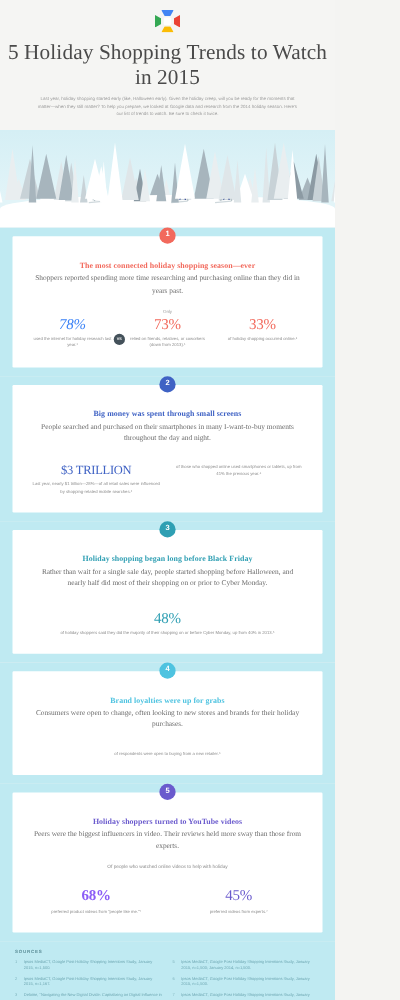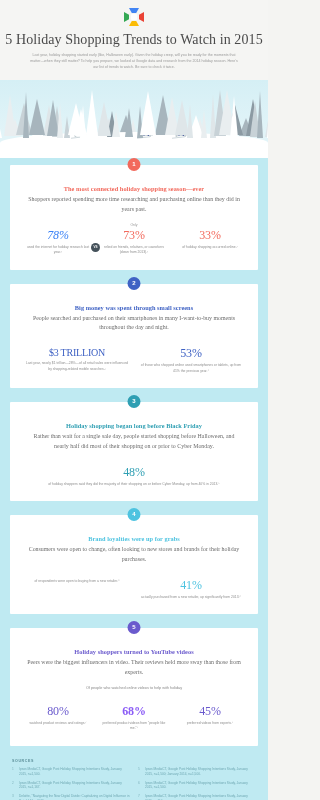--- a/index.html
+++ b/index.html
@@ -20,21 +20,21 @@
   .lm-bottom{width:10px;height:5px;left:5px;bottom:0;background:#fbbc05;
           clip-path:polygon(28% 0,72% 0,100% 100%,0 100%);}
   .lm-left{width:5px;height:10px;left:0;top:4px;background:#34a853;
           clip-path:polygon(0 0,100% 28%,100% 72%,0 100%);}
   .lm-right{width:5px;height:10px;right:0;top:4px;background:#ea4335;
           clip-path:polygon(100% 0,100% 100%,0 72%,0 28%);}
   .lm-core{width:6px;height:6px;left:7px;top:6px;background:#ffffff;border-radius:1px;}
 
   .h-title{
     font-family:"Liberation Serif",serif;
-    font-size:14px;color:#4a4a4a;letter-spacing:.1px;margin:0 0 5px;font-weight:400;
+    font-size:17px;color:#4a4a4a;letter-spacing:.1px;margin:0 0 5px;font-weight:400;
   }
   .h-sub{
     font-size:3.6px;line-height:1.62;color:#9a9a9a;
     max-width:212px;margin:0 auto;padding-bottom:4px;
   }
 
   
   .hero{position:relative;width:268px;height:78px;overflow:hidden;background:#d9f0f4;}
   .sky{position:absolute;inset:0;background:linear-gradient(#d5eff5 0%,#e2f4f8 70%);}
   .tree{position:absolute;bottom:22px;width:0;height:0;}
@@ -227,21 +227,20 @@
           <div class="sec-title" style="color: rgb(63, 98, 196);">Big money was spent through small screens</div>
           <div class="sec-desc">People searched and purchased on their smartphones in many I-want-to-buy moments throughout the day and night.</div>
           <div class="stats">
             <div class="stat">
               <div class="only"></div>
               <div class="big sm" style="color: rgb(63, 98, 196);">$3 TRILLION</div>
               <div class="cap">Last year, nearly $1 trillion—28%—of all retail sales were influenced by shopping-related mobile searches.³</div>
             </div>
             <div class="stat">
               <div class="only"></div>
-              <div class="big" style="color: rgb(63, 98, 196);">53%</div>
               <div class="cap">of those who shopped online used smartphones or tablets, up from 41% the previous year.⁴</div>
             </div>
           </div>
         </div>
       </div>
       <div class="band">
         <div class="card">
           <div class="numbadge" style="background: rgb(47, 159, 179);">3</div>
           <div class="sec-title" style="color: rgb(47, 159, 179);">Holiday shopping began long before Black Friday</div>
           <div class="sec-desc">Rather than wait for a single sale day, people started shopping before Halloween, and nearly half did most of their shopping on or prior to Cyber Monday.</div>
@@ -256,43 +255,33 @@
       </div>
       <div class="band">
         <div class="card">
           <div class="numbadge" style="background: rgb(78, 195, 224);">4</div>
           <div class="sec-title" style="color: rgb(78, 195, 224);">Brand loyalties were up for grabs</div>
           <div class="sec-desc">Consumers were open to change, often looking to new stores and brands for their holiday purchases.</div>
           <div class="stats">
             <div class="stat">
               <div class="only"></div>
               <div class="cap">of respondents were open to buying from a new retailer.⁶</div>
-            </div>
-            <div class="stat">
-              <div class="only"></div>
-              <div class="big" style="color: rgb(78, 195, 224);">41%</div>
-              <div class="cap">actually purchased from a new retailer, up significantly from 2013.⁶</div>
             </div>
           </div>
         </div>
       </div>
       <div class="band">
         <div class="card">
           <div class="numbadge" style="background: rgb(106, 90, 205);">5</div>
           <div class="sec-title" style="color: rgb(106, 90, 205);">Holiday shoppers turned to YouTube videos</div>
           <div class="sec-desc">Peers were the biggest influencers in video. Their reviews held more sway than those from experts.</div>
           <div class="lede">Of people who watched online videos to help with holiday</div>
           <div class="stats">
             <div class="stat">
               <div class="only"></div>
-              <div class="big" style="color: rgb(106, 90, 205);">80%</div>
-              <div class="cap">watched product reviews and ratings.⁷</div>
-            </div>
-            <div class="stat">
-              <div class="only"></div>
               <div class="big" style="color: #8b5cf6; font-weight: bold;">68%</div>
               <div class="cap">preferred product videos from "people like me."⁷</div>
             </div>
             <div class="stat">
               <div class="only"></div>
               <div class="big" style="color: rgb(106, 90, 205);">45%</div>
               <div class="cap">preferred videos from experts.⁷</div>
             </div>
           </div>
         </div>

